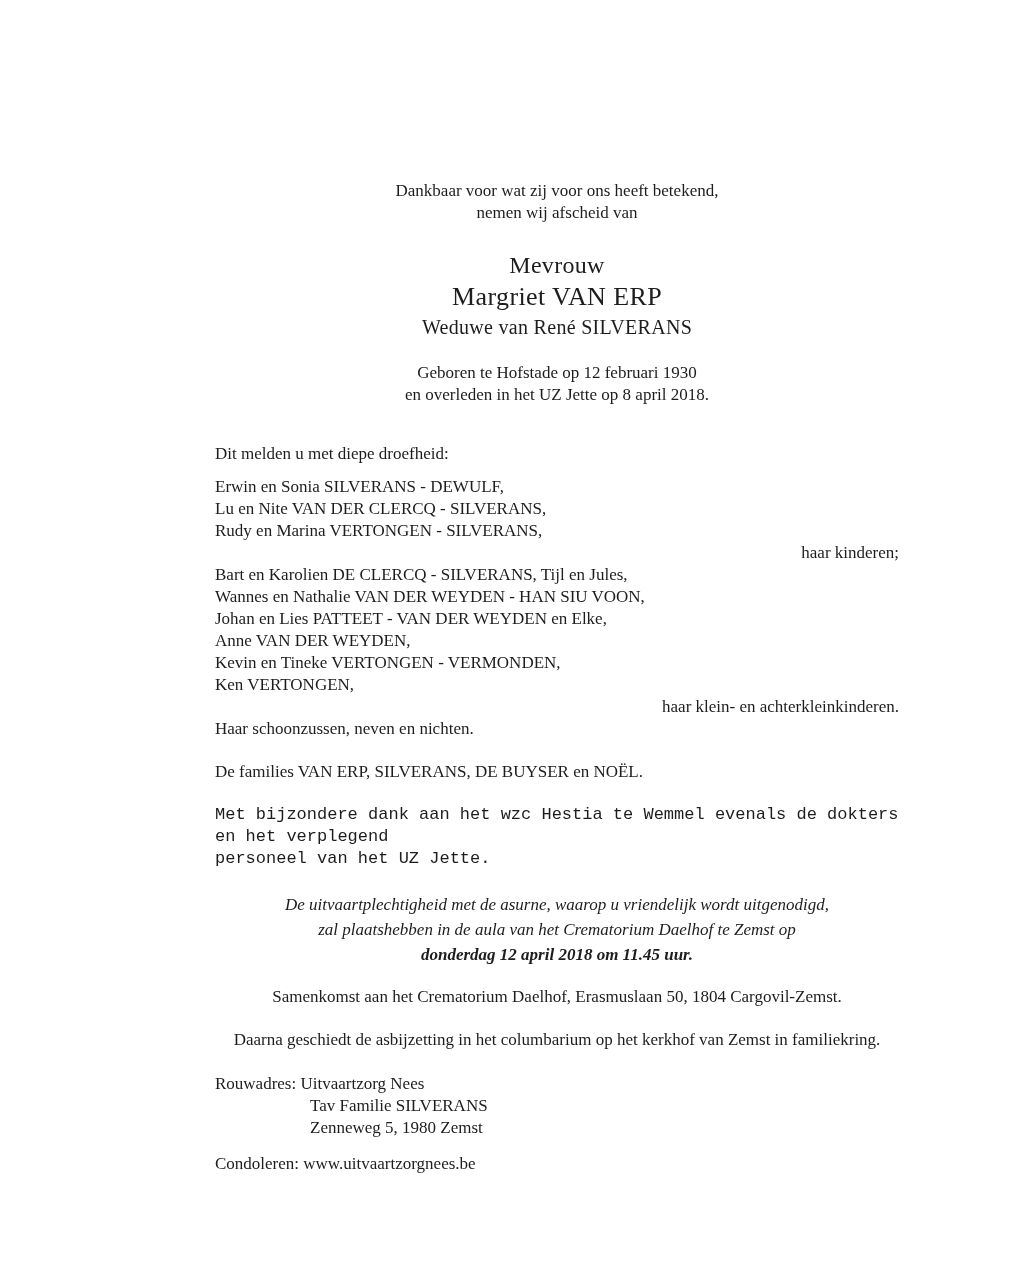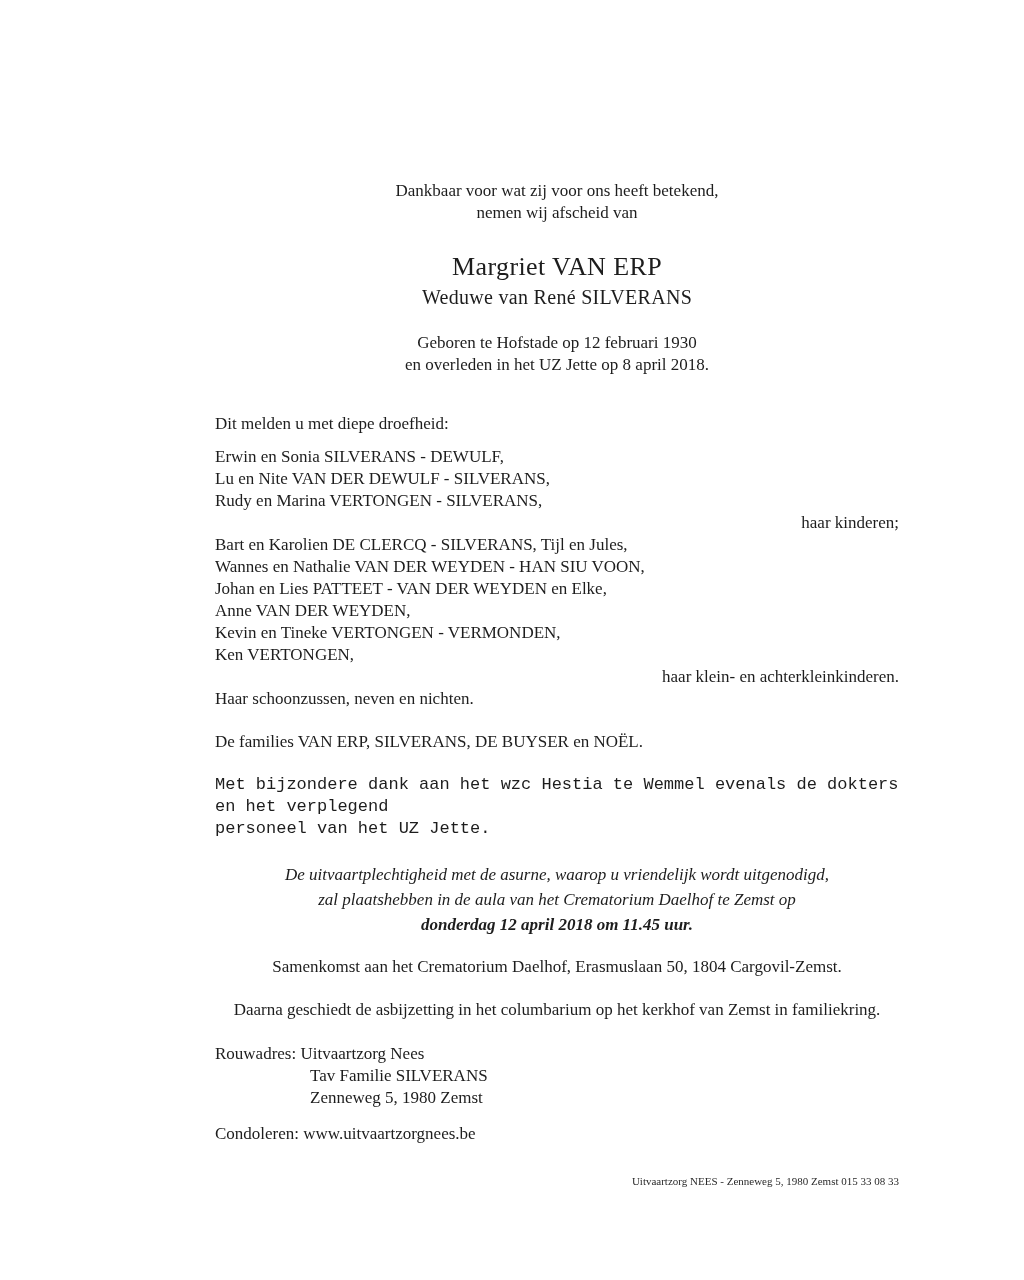--- a/index.html
+++ b/index.html
@@ -79,34 +79,35 @@
 
 <div class="sheet">
   <div class="content">
 
     <div class="center">
       <div>Dankbaar voor wat zij voor ons heeft betekend,</div>
       <div>nemen wij afscheid van</div>
     </div>
 
     <div class="center deceased-block">
+      <div class="deceased-title">Mevrouw</div>
       <div class="deceased-name">Margriet VAN ERP</div>
       <div class="deceased-widow">Weduwe van René SILVERANS</div>
     </div>
 
     <div class="center birth-block">
       <div>Geboren te Hofstade op 12 februari 1930</div>
       <div>en overleden in het UZ Jette op 8 april 2018.</div>
     </div>
 
     <div class="announcement">Dit melden u met diepe droefheid:</div>
 
     <div class="children-names">
       <div>Erwin en Sonia SILVERANS - DEWULF,</div>
-      <div>Lu en Nite VAN DER DEWULF - SILVERANS,</div>
+      <div>Lu en Nite VAN DER CLERCQ - SILVERANS,</div>
       <div>Rudy en Marina VERTONGEN - SILVERANS,</div>
     </div>
     <div class="right">haar kinderen;</div>
 
     <div>
       <div>Bart en Karolien DE CLERCQ - SILVERANS, Tijl en Jules,</div>
       <div>Wannes en Nathalie VAN DER WEYDEN - HAN SIU VOON,</div>
       <div>Johan en Lies PATTEET - VAN DER WEYDEN en Elke,</div>
       <div>Anne VAN DER WEYDEN,</div>
       <div>Kevin en Tineke VERTONGEN - VERMONDEN,</div>

